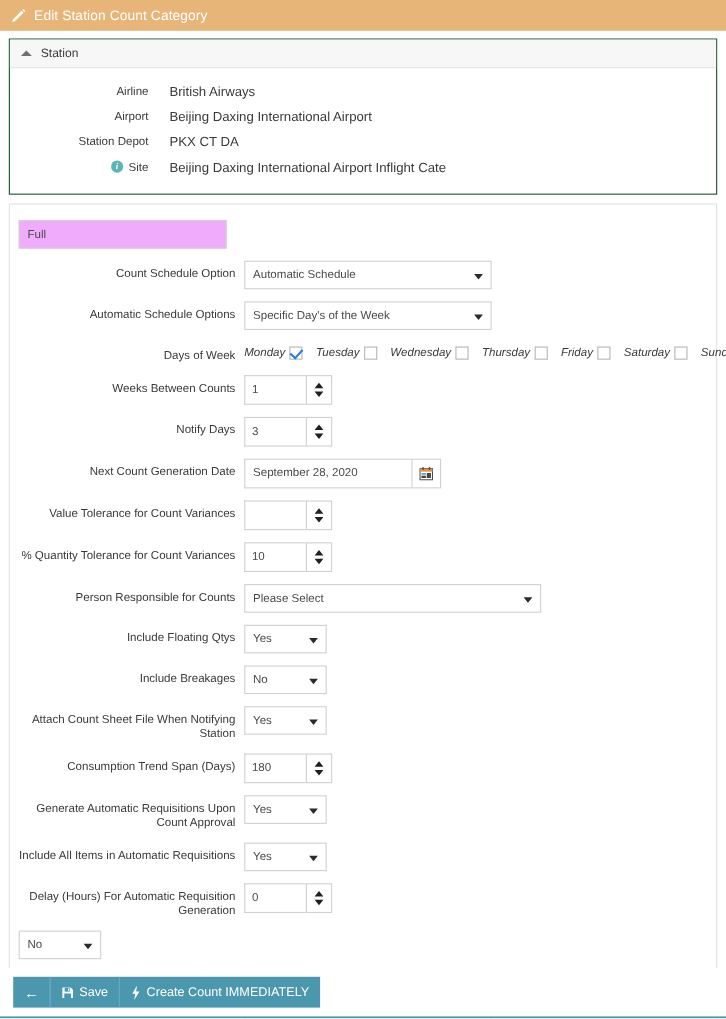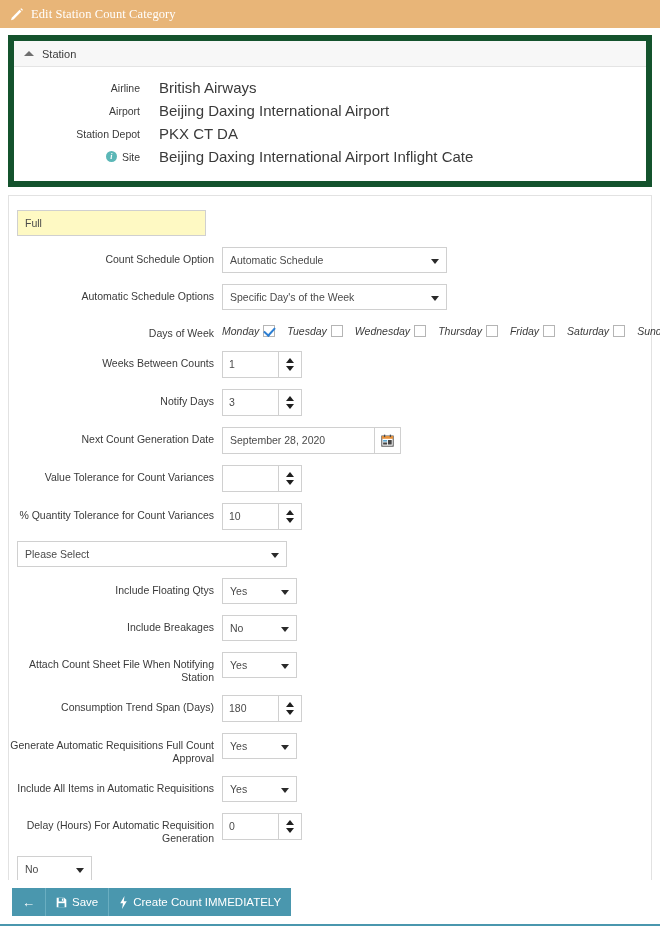--- a/index.html
+++ b/index.html
@@ -31,27 +31,26 @@
     width: 14px; height: 14px;
     margin-right: 7px;
     display: inline-block;
     flex: 0 0 auto;
   }
   .titlebar-text {
     font-size: 12.5px;
     letter-spacing: .1px;
     color: #ffffff;
     line-height: 1;
-    font-family: Liberation Serif, serif;
   }
 
   
   .station-panel {
     margin: 7px 8px 0 8px;
-    border: 6px solid #14532d;
+    border: 1px solid #14532d;
     background: #ffffff;
   }
   .station-head {
     height: 26px;
     background: #f7f7f7;
     border-bottom: 1px solid #e4e4e4;
     display: flex;
     align-items: center;
     padding-left: 10px;
   }
@@ -95,21 +94,21 @@
     font-size: 8px;
     line-height: 11px;
     text-align: center;
     margin-right: 5px;
     font-family: "Liberation Serif", serif;
     font-style: italic;
     font-weight: bold;
     flex: 0 0 auto;
   }
   .srow-value {
-    font-size: 15px;
+    font-size: 12px;
     color: #3a3a3a;
     padding-left: 19px;
   }
 
   
   .form-panel {
     margin: 8px 8px 0 8px;
     border: 1px solid #e2e2e2;
     background: #ffffff;
     padding: 14px 0 16px 0;
@@ -132,21 +131,21 @@
   .frow-field {
     padding-left: 8px;
     display: flex;
     align-items: center;
   }
 
   
   .txt {
     height: 26px;
     border: 1px solid #d0d0d0;
-    background: #fef9c3;
+    background: #f0abfc;
     font-size: 10.5px;
     color: #4a4a4a;
     padding: 0 7px;
     line-height: 24px;
     font-family: "Liberation Sans", sans-serif;
   }
   .w-wide { width: 189px; }
 
   .sel {
     position: relative;
@@ -487,20 +486,21 @@
           <div class="spin-input">10</div>
           <div class="spin-btns">
             <span class="spin-up"></span>
             <span class="spin-dn"></span>
           </div>
         </div>
       </div>
     </div>
 
     <div class="frow">
+      <div class="frow-label">Person Responsible for Counts</div>
       <div class="frow-field">
         <div class="sel sel-270">
           <span>Please Select</span>
           <span class="caret"></span>
         </div>
       </div>
     </div>
 
     <div class="frow">
       <div class="frow-label">Include Floating Qtys</div>
@@ -539,21 +539,21 @@
           <div class="spin-input">180</div>
           <div class="spin-btns">
             <span class="spin-up"></span>
             <span class="spin-dn"></span>
           </div>
         </div>
       </div>
     </div>
 
     <div class="frow">
-      <div class="frow-label">Generate Automatic Requisitions Full Count Approval</div>
+      <div class="frow-label">Generate Automatic Requisitions Upon Count Approval</div>
       <div class="frow-field">
         <div class="sel sel-75">
           <span>Yes</span>
           <span class="caret"></span>
         </div>
       </div>
     </div>
 
     <div class="frow">
       <div class="frow-label">Include All Items in Automatic Requisitions</div>

